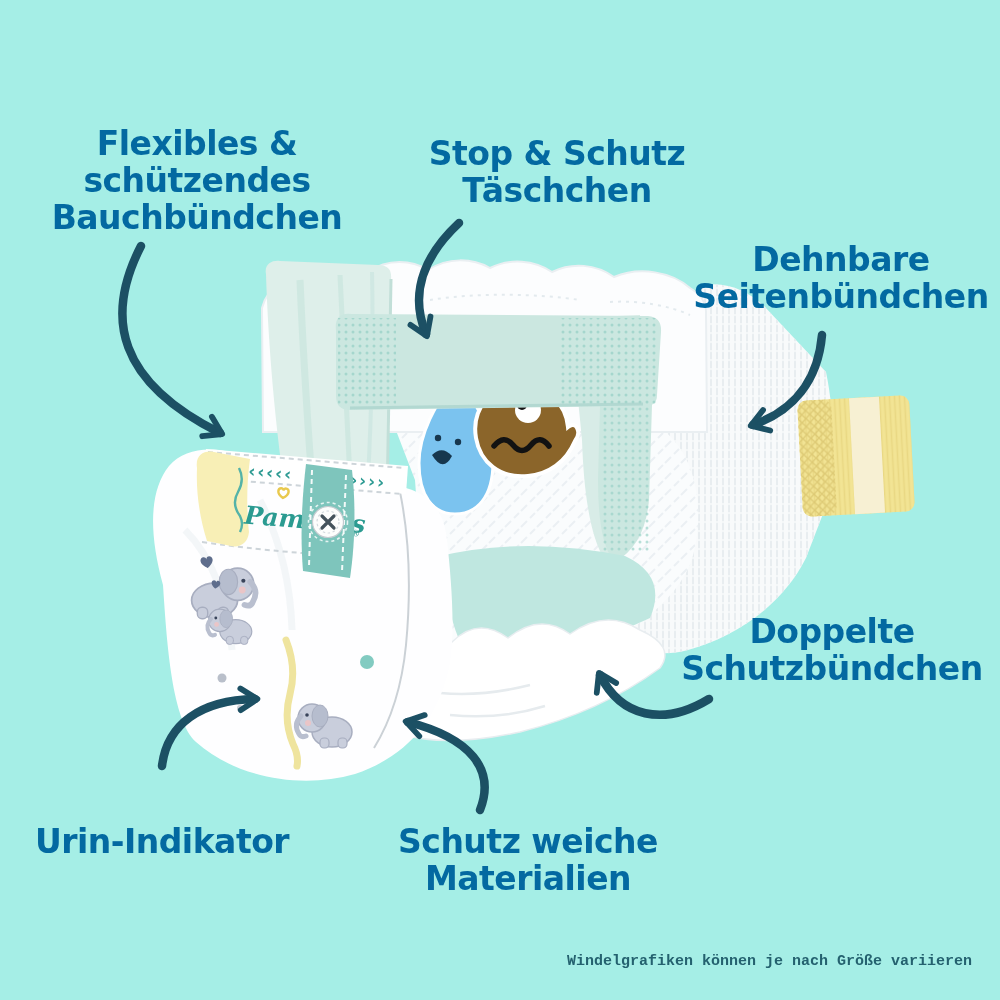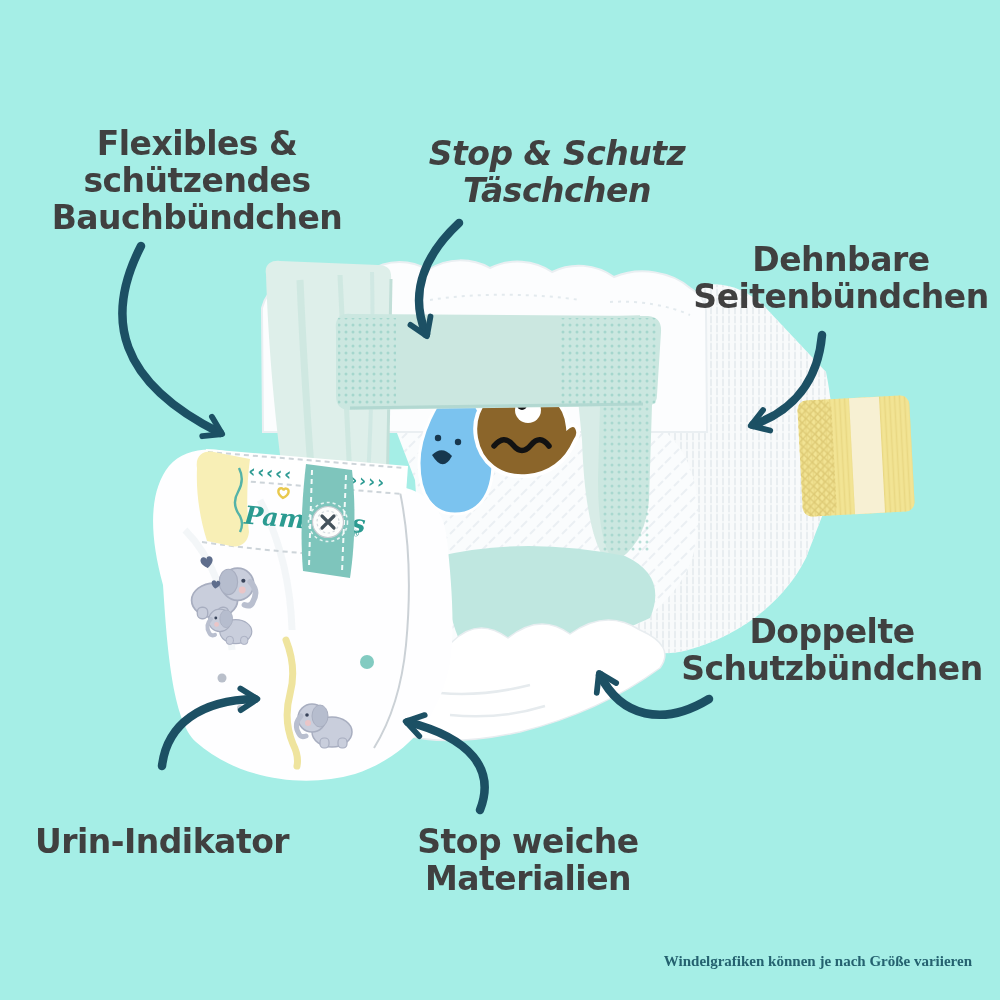--- a/index.html
+++ b/index.html
@@ -1,28 +1,28 @@
 <!DOCTYPE html>
 <html><head>
 <meta charset="utf-8">
 <style>
   html,body{margin:0;padding:0;width:1000px;height:1000px;overflow:hidden;
     background:#A5EEE6;font-family:"DejaVu Sans","Liberation Sans",sans-serif;}
   .stage{position:relative;width:1000px;height:1000px;}
   svg.art{position:absolute;left:0;top:0;width:1000px;height:1000px;}
-  .label{position:absolute;color:#404040;font-weight:bold;font-size:33px;
+  .label{position:absolute;color:#0369a1;font-weight:bold;font-size:33px;
     line-height:1.12;text-align:center;white-space:pre-line;letter-spacing:-0.5px;}
   .lbl-flexibles{left:27px;top:126px;width:340px;}
-  .lbl-stop{left:397px;top:136px;width:320px;font-style:italic;}
+  .lbl-stop{left:397px;top:136px;width:320px;}
   .lbl-dehnbare{left:671px;top:242px;width:340px;}
   .lbl-doppelte{left:662px;top:614px;width:340px;}
   .lbl-urin{left:12px;top:776px;width:300px;margin-top:48px;}
   .lbl-ultra{left:368px;top:824px;width:320px;}
   .fineprint{position:absolute;right:28px;top:953px;width:600px;text-align:right;
-    color:#24616F;font-weight:bold;font-size:15px;font-family:Liberation Serif, serif;}
+    color:#24616F;font-weight:bold;font-size:15px;font-family:Liberation Mono, monospace;}
   .arrow{fill:none;stroke:#1C5064;stroke-width:8.5;stroke-linecap:round;}
 </style>
 </head>
 <body>
 
 <div class="stage">
 
 <svg class="art" viewBox="0 0 1000 1000">
   <defs>
     <marker id="ah" viewBox="0 0 12 12" refX="8.5" refY="6" markerWidth="3.4" markerHeight="3.4" orient="auto">
@@ -193,18 +193,18 @@
 <div class="label lbl-flexibles">Flexibles &amp;
 schützendes
 Bauchbündchen</div>
 <div class="label lbl-stop">Stop &amp; Schutz
 Täschchen</div>
 <div class="label lbl-dehnbare">Dehnbare
 Seitenbündchen</div>
 <div class="label lbl-doppelte">Doppelte
 Schutzbündchen</div>
 <div class="label lbl-urin">Urin-Indikator</div>
-<div class="label lbl-ultra">Stop weiche
+<div class="label lbl-ultra">Schutz weiche
 Materialien</div>
 
 <div class="fineprint">Windelgrafiken können je nach Größe variieren</div>
 
 </div>
 
 </body></html>

